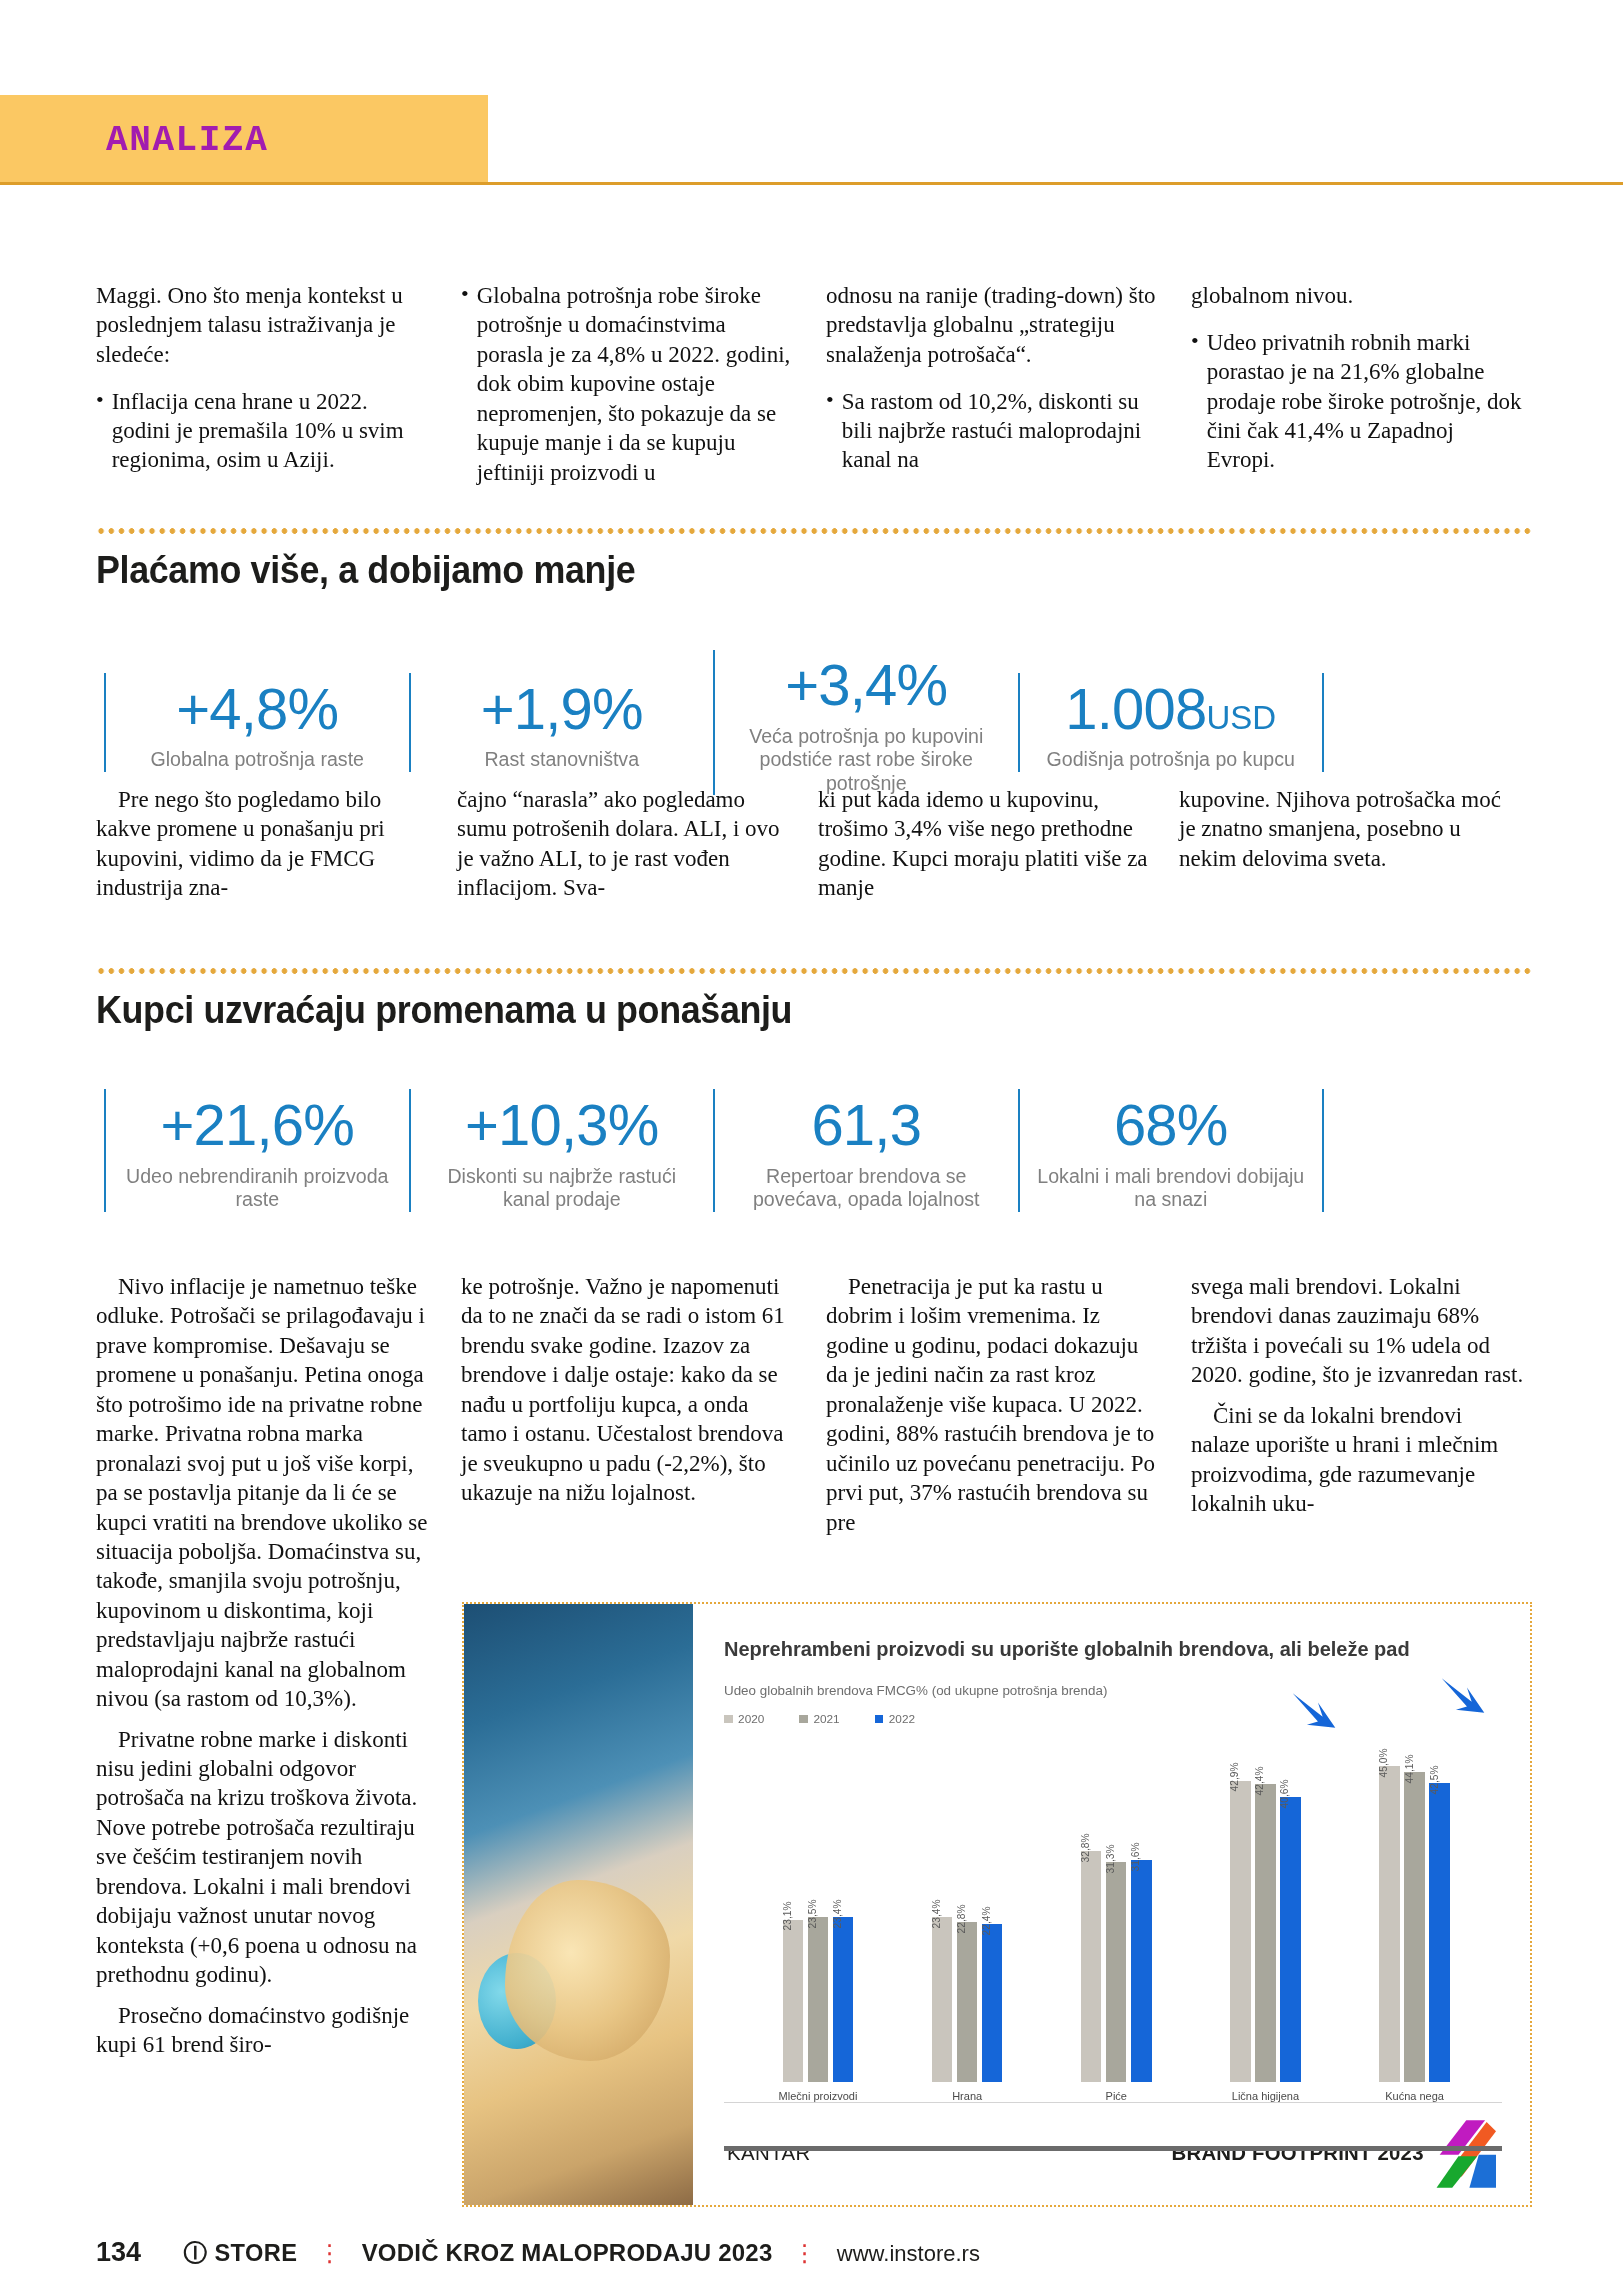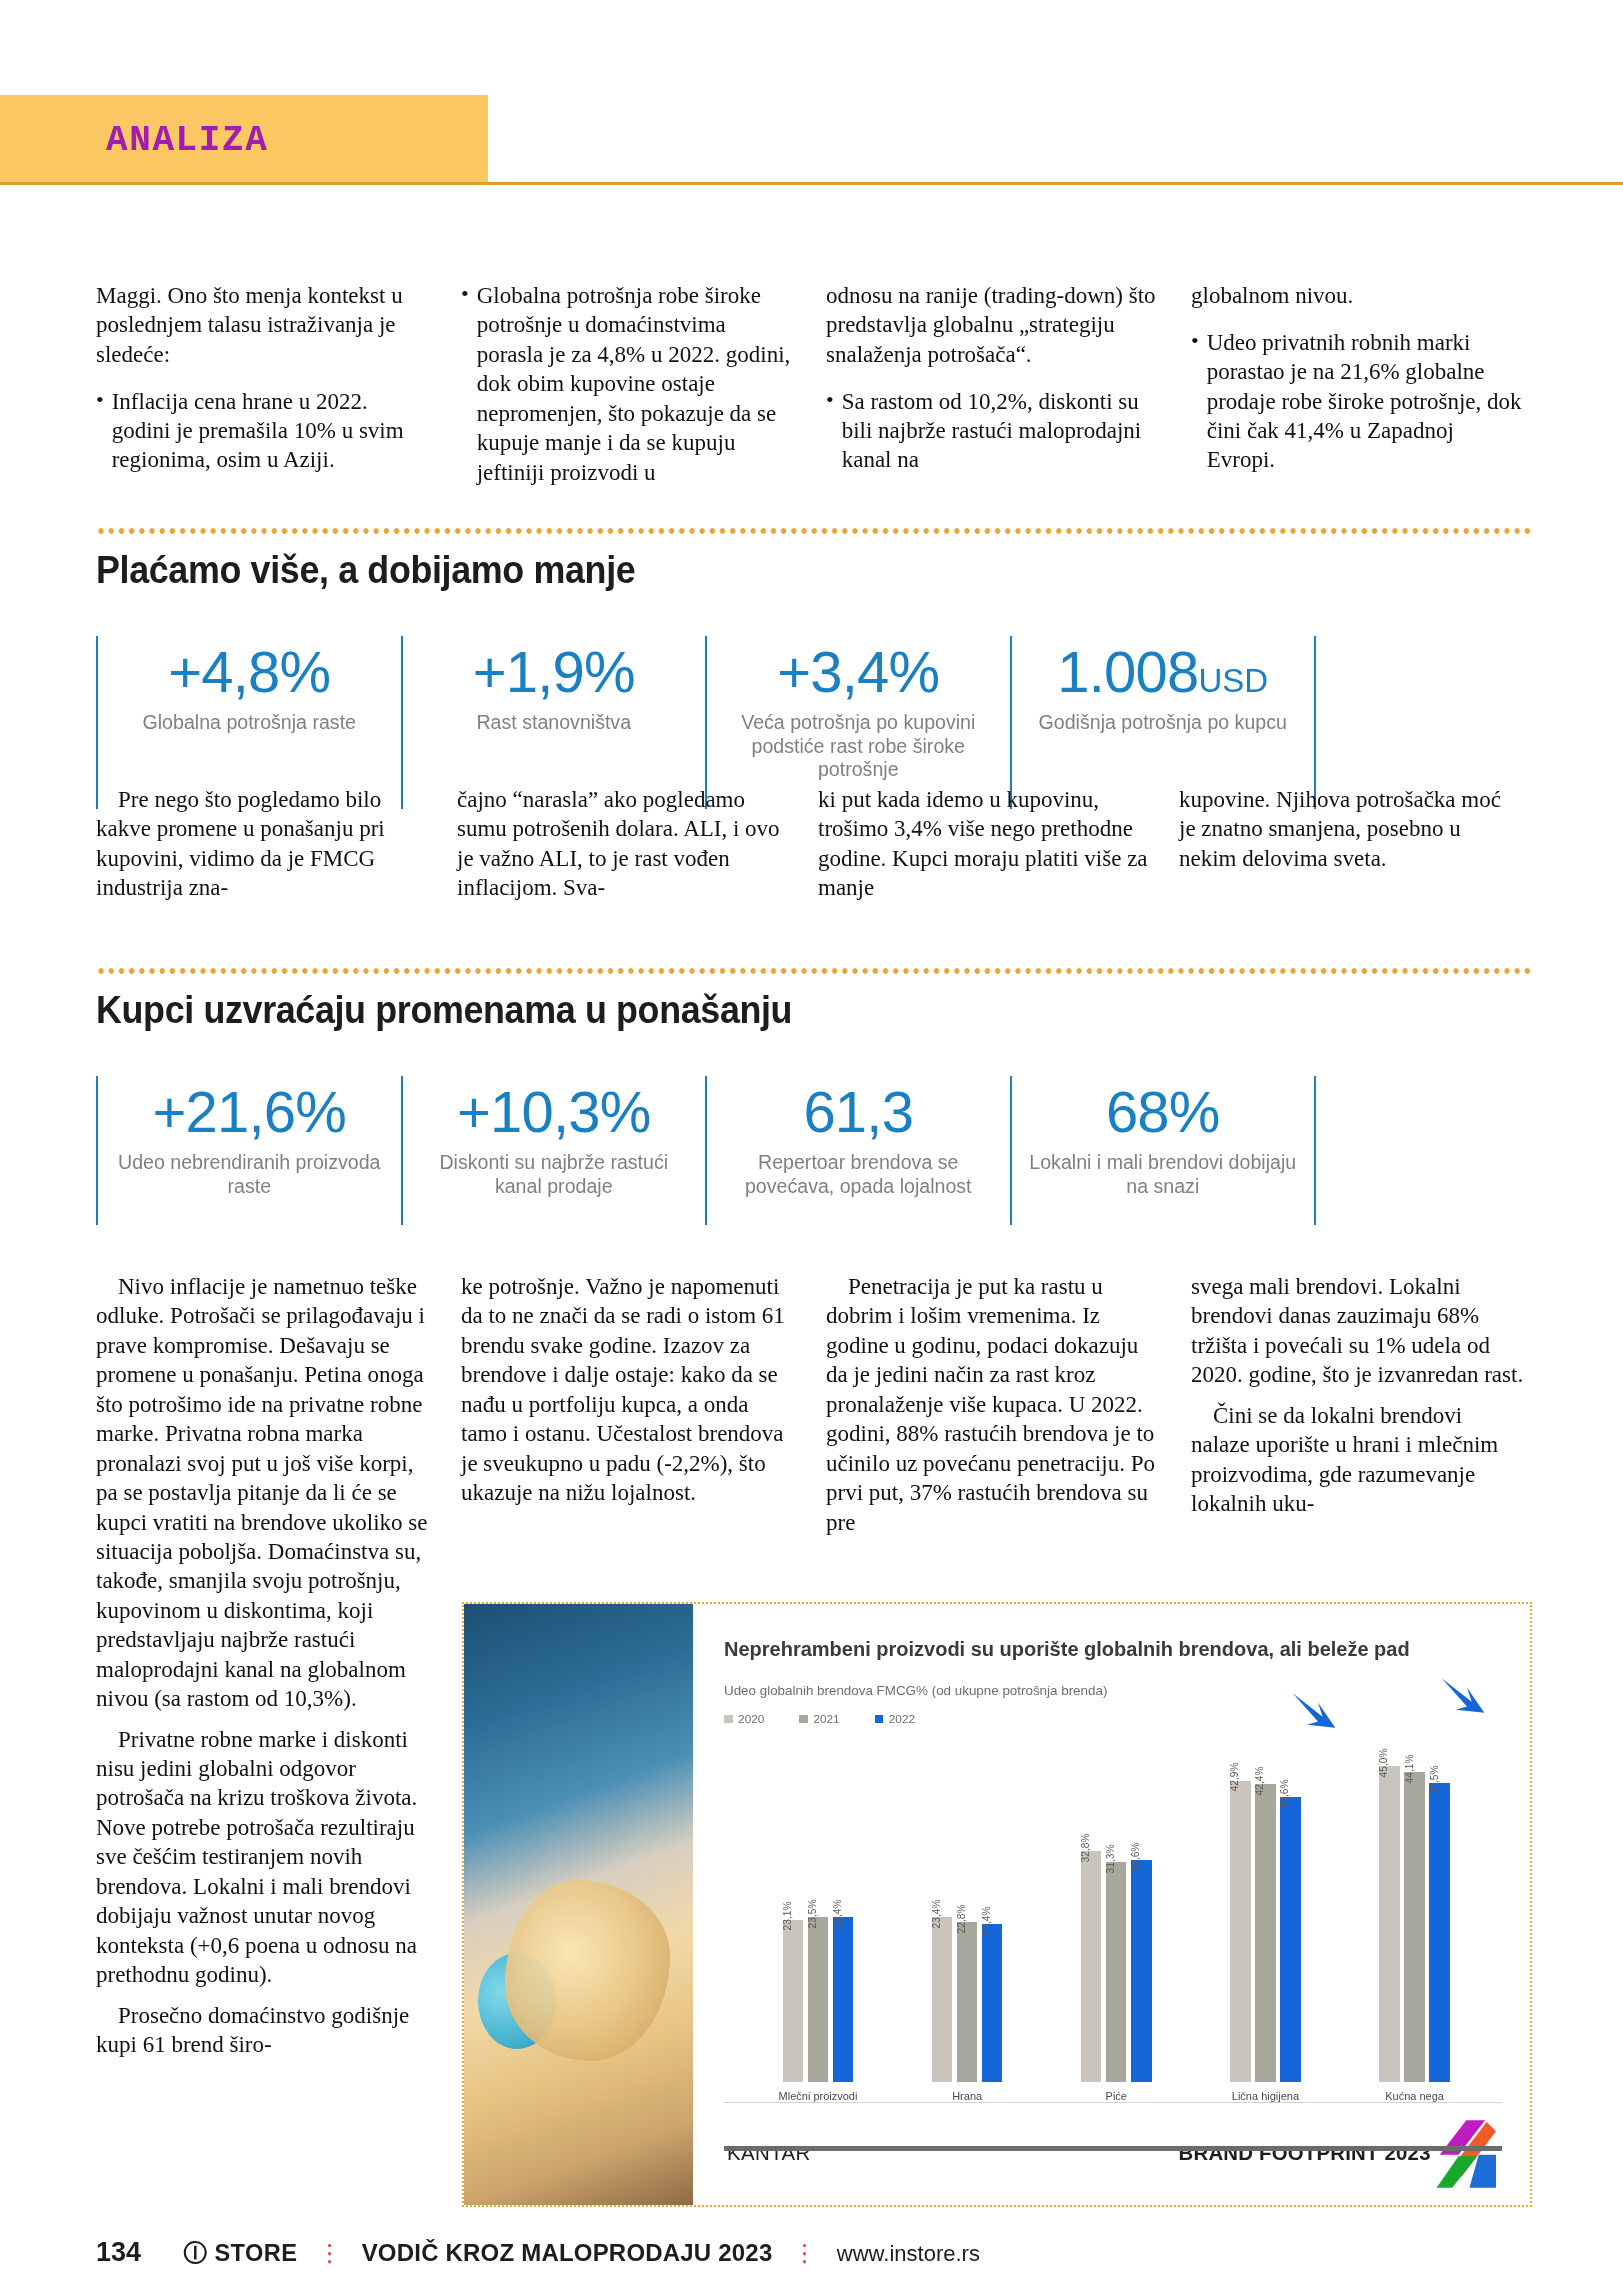--- a/index.html
+++ b/index.html
@@ -96,24 +96,25 @@
     color: #1d1d1b;
     letter-spacing: -0.4px;
     transform: scaleX(0.92);
     transform-origin: left center;
     white-space: nowrap;
   }
 
   
   .stat-strip {
     position: absolute;
-    left: 96px;
+    left: 104px;
     width: 1220px;
     height: 173px;
     display: flex;
+    align-items: center;
   }
   .stat-cell {
     flex: 1;
     border-left: 2.4px solid #1a80c2;
     padding: 4.7px 11px 0 11px;
     display: flex;
     flex-direction: column;
     align-items: center;
     justify-content: flex-start;
     text-align: center;
@@ -305,21 +306,21 @@
     padding: 17.3px 6.3px 3.1px 3.1px;
     position: relative;
   }
   .kantar {
     font-family: "Liberation Sans", sans-serif;
     font-weight: normal;
     font-size: 20.4px;
     letter-spacing: 0.4px;
     color: #1d1d1b;
   }
-  .bf-wrap { display: flex; align-items: center; gap: 4px; }
+  .bf-wrap { display: flex; align-items: center; gap: 11px; }
   .bf-text {
     font-family: "Liberation Sans", sans-serif;
     font-weight: bold;
     font-size: 20.4px;
     color: #1d1d1b;
     letter-spacing: 0.2px;
   }
   .bf-logo { width: 61px; height: 68px; }
 
   

